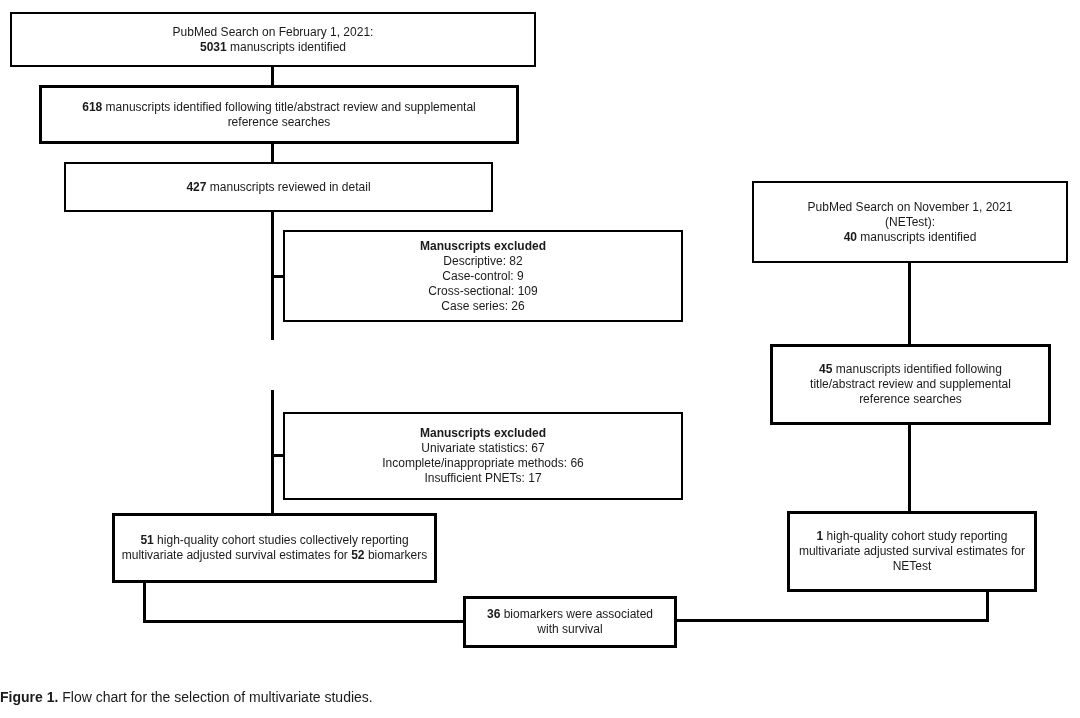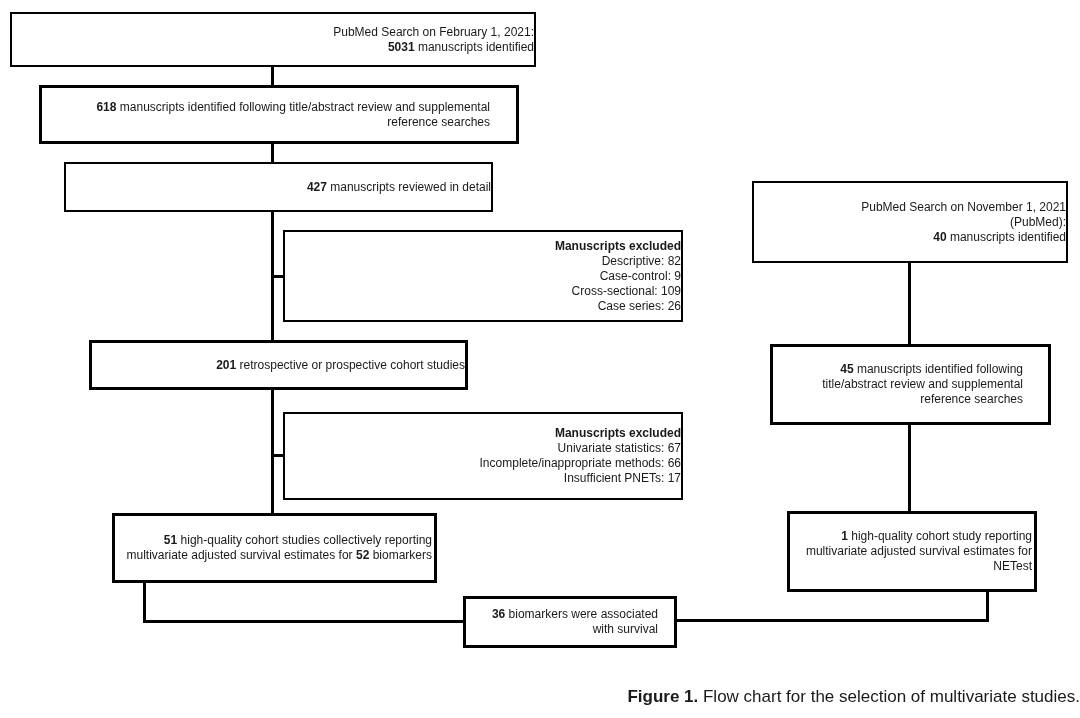--- a/index.html
+++ b/index.html
@@ -17,21 +17,21 @@
     font-size: 12px;
     line-height: 15px;
   }
   .box {
     position: absolute;
     border: 2px solid #000000;
     background: #ffffff;
     display: flex;
     flex-direction: column;
     justify-content: center;
-    text-align: right;
+    text-align: center;
     box-sizing: border-box;
     z-index: 2;
   }
   .box .line { display: block; }
   .bold, b { font-weight: bold; }
   .conn {
     position: absolute;
     background: #000000;
     z-index: 1;
   }
@@ -45,22 +45,22 @@
   .b7  { left: 112px; top: 513px; width: 325px; height: 70px; border-width: 3px; padding: 12px 2px; }
   .b8  { left: 752px; top: 181px; width: 316px; height: 82px; }
   .b9  { left: 770px; top: 344px; width: 281px; height: 81px; border-width: 3px; padding: 0 25px; }
   .b10 { left: 787px; top: 511px; width: 250px; height: 81px; border-width: 3px; padding: 2px 2px; }
   .b11 { left: 463px; top: 596px; width: 214px; height: 52px; border-width: 3px; padding: 0 16px; }
   .caption {
     position: absolute;
     left: 0;
     top: 688px;
     width: 1080px;
-    text-align: right;
-    font-size: 17px;
+    text-align: left;
+    font-size: 14px;
     line-height: 18px;
   }
 </style>
 </head>
 <body>
 
 <div class="stage">
 
   <div class="conn" style="left:271px; top:67px;  width:3px;   height:18px;"></div>
   <div class="conn" style="left:271px; top:144px; width:3px;   height:18px;"></div>
@@ -89,38 +89,35 @@
   </div>
 
   <div class="box b4">
     <div class="line bold">Manuscripts excluded</div>
     <div class="line">Descriptive: 82</div>
     <div class="line">Case-control: 9</div>
     <div class="line">Cross-sectional: 109</div>
     <div class="line">Case series: 26</div>
   </div>
 
-  <div class="box b5">
-    <div class="line"><b>201</b><span> retrospective or prospective cohort studies</span></div>
-  </div>
 
   <div class="box b6">
     <div class="line bold">Manuscripts excluded</div>
     <div class="line">Univariate statistics: 67</div>
     <div class="line">Incomplete/inappropriate methods: 66</div>
     <div class="line">Insufficient PNETs: 17</div>
   </div>
 
   <div class="box b7">
     <div class="line"><b>51</b><span> high-quality cohort studies collectively reporting multivariate adjusted survival estimates for </span><b>52</b><span> biomarkers</span></div>
   </div>
 
   <div class="box b8">
     <div class="line">PubMed Search on November 1, 2021</div>
-    <div class="line">(PubMed):</div>
+    <div class="line">(NETest):</div>
     <div class="line"><b>40</b><span> manuscripts identified</span></div>
   </div>
 
   <div class="box b9">
     <div class="line"><b>45</b><span> manuscripts identified following title/abstract review and supplemental reference searches</span></div>
   </div>
 
   <div class="box b10">
     <div class="line"><b>1</b><span> high-quality cohort study reporting multivariate adjusted survival estimates for NETest</span></div>
   </div>

